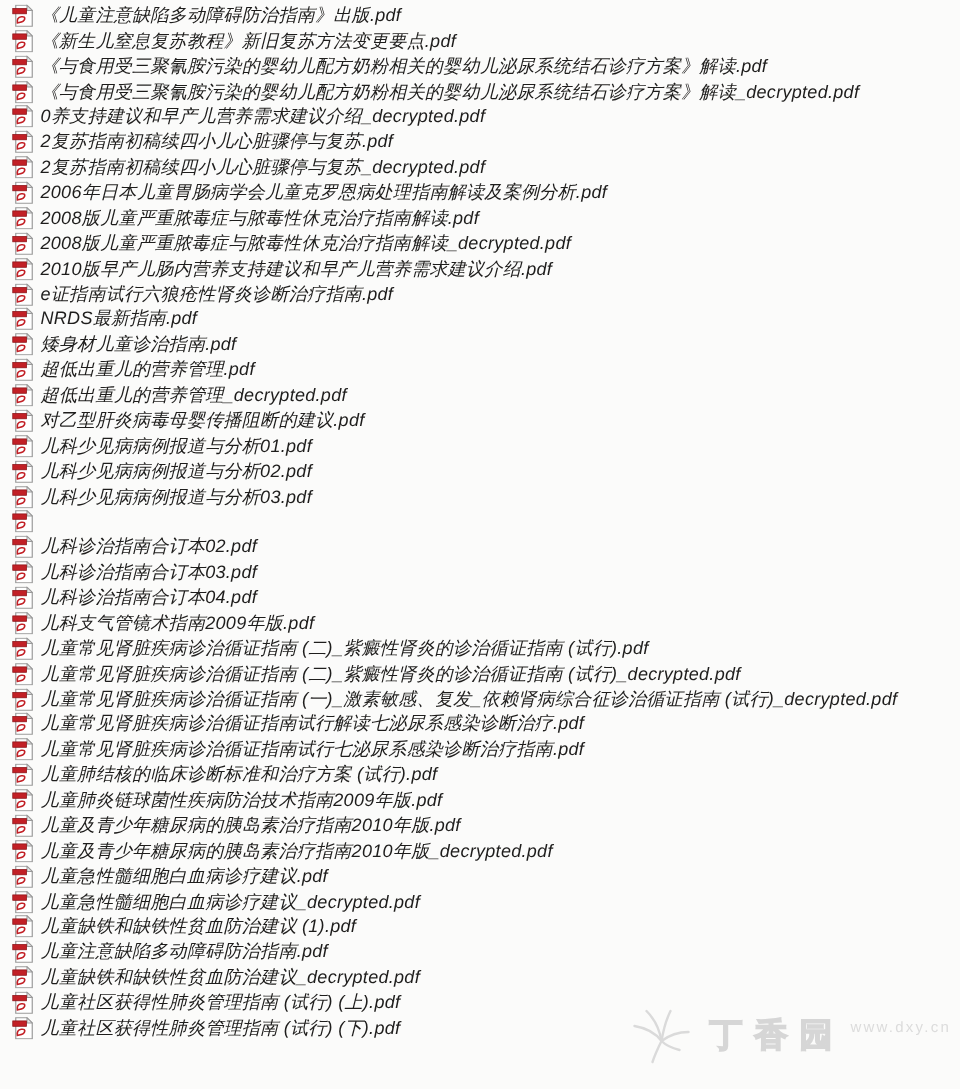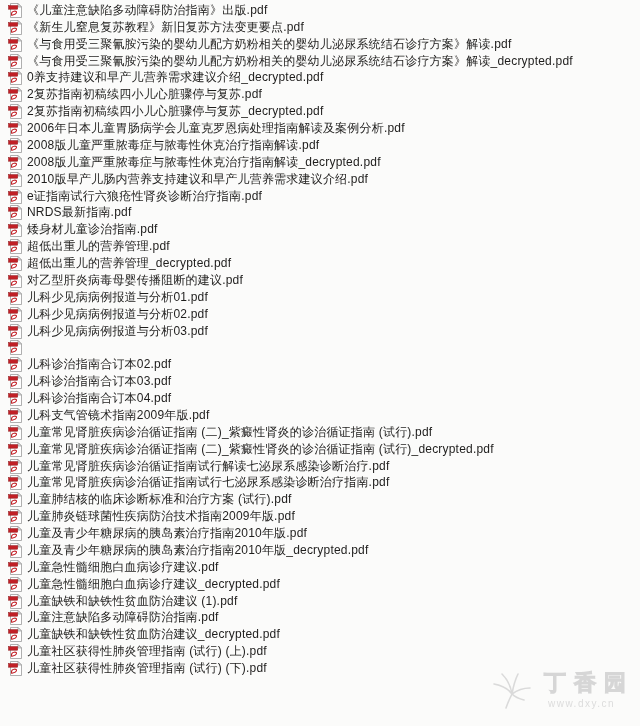--- a/index.html
+++ b/index.html
@@ -31,39 +31,40 @@
     width: 14px;
     height: 15px;
     margin-right: 5px;
     display: inline-block;
   }
 
   .file-name {
     font-size: 12px;
     color: #1e1d1c;
     letter-spacing: 0.2px;
+    font-style: italic;
   }
 
   .watermark {
     position: absolute;
     right: 6px;
     bottom: 10px;
     display: flex;
     align-items: center;
     color: #dadada;
     user-select: none;
   }
   .watermark-flower {
     width: 52px;
     height: 52px;
     margin-right: 6px;
   }
   .watermark-textblock {
     display: flex;
-    flex-direction: column;
+    flex-direction: row;
     align-items: flex-start;
   }
   .watermark-brand {
     font-size: 22px;
     letter-spacing: 8px;
     color: #dcdcdc;
     font-weight: bold;
     -webkit-text-stroke: 1px #d6d6d6;
     color: transparent;
     line-height: 1.1;
@@ -429,20 +430,32 @@
             <path d="M10 0.5 l3.5 3.5 h-3.5 z" fill="#e6e6e6" stroke="#9a9a9a" stroke-width="0.7"></path>
             <rect x="0.5" y="2.6" width="9.2" height="3.6" fill="#c22026"></rect>
             <rect x="0.5" y="2.6" width="9.2" height="3.6" fill="none" stroke="#8c1418" stroke-width="0.5"></rect>
             <path d="M3.6 12.2 Q3.0 8.6 6.2 8.2 Q9.0 7.9 8.4 9.8 Q7.9 11.4 4.8 12.0 Q3.9 12.2 3.6 12.2 Z" fill="none" stroke="#c22026" stroke-width="1.1"></path>
           </svg>
         </span>
         <span class="file-name">儿童常见肾脏疾病诊治循证指南 (二)_紫癜性肾炎的诊治循证指南 (试行)_decrypted.pdf</span>
       </div>
 
 
+      <div class="file-row">
+        <span class="pdf-icon">
+          <svg viewBox="0 0 14 15" width="14" height="15">
+            <path d="M2.5 0.5 h7.5 l3.5 3.5 v10.5 h-11 z" fill="#ffffff" stroke="#9a9a9a" stroke-width="0.8"></path>
+            <path d="M10 0.5 l3.5 3.5 h-3.5 z" fill="#e6e6e6" stroke="#9a9a9a" stroke-width="0.7"></path>
+            <rect x="0.5" y="2.6" width="9.2" height="3.6" fill="#c22026"></rect>
+            <rect x="0.5" y="2.6" width="9.2" height="3.6" fill="none" stroke="#8c1418" stroke-width="0.5"></rect>
+            <path d="M3.6 12.2 Q3.0 8.6 6.2 8.2 Q9.0 7.9 8.4 9.8 Q7.9 11.4 4.8 12.0 Q3.9 12.2 3.6 12.2 Z" fill="none" stroke="#c22026" stroke-width="1.1"></path>
+          </svg>
+        </span>
+        <span class="file-name">儿童常见肾脏疾病诊治循证指南 (一)_激素敏感、复发_依赖肾病综合征诊治循证指南 (试行)_decrypted.pdf</span>
+      </div>
 
       <div class="file-row">
         <span class="pdf-icon">
           <svg viewBox="0 0 14 15" width="14" height="15">
             <path d="M2.5 0.5 h7.5 l3.5 3.5 v10.5 h-11 z" fill="#ffffff" stroke="#9a9a9a" stroke-width="0.8"></path>
             <path d="M10 0.5 l3.5 3.5 h-3.5 z" fill="#e6e6e6" stroke="#9a9a9a" stroke-width="0.7"></path>
             <rect x="0.5" y="2.6" width="9.2" height="3.6" fill="#c22026"></rect>
             <rect x="0.5" y="2.6" width="9.2" height="3.6" fill="none" stroke="#8c1418" stroke-width="0.5"></rect>
             <path d="M3.6 12.2 Q3.0 8.6 6.2 8.2 Q9.0 7.9 8.4 9.8 Q7.9 11.4 4.8 12.0 Q3.9 12.2 3.6 12.2 Z" fill="none" stroke="#c22026" stroke-width="1.1"></path>
           </svg>

